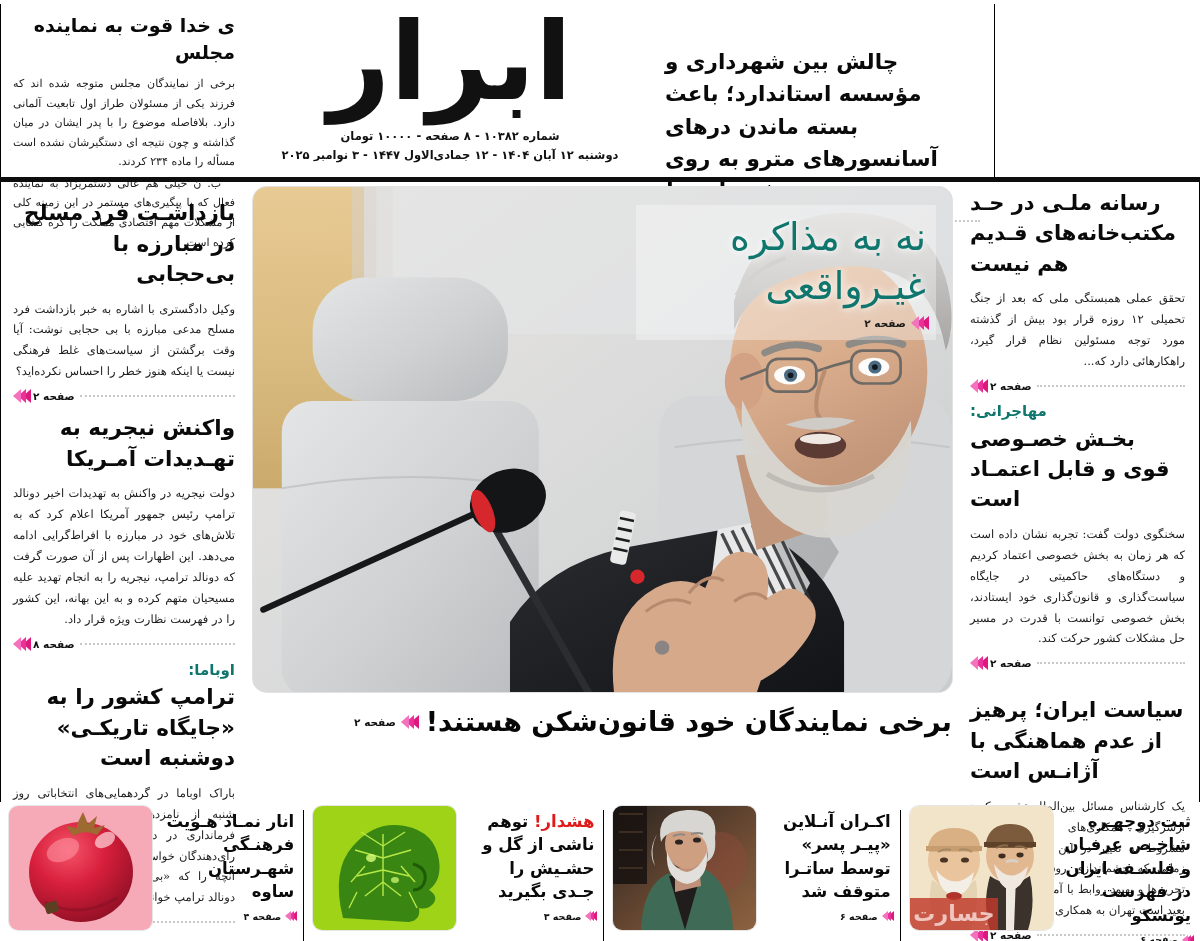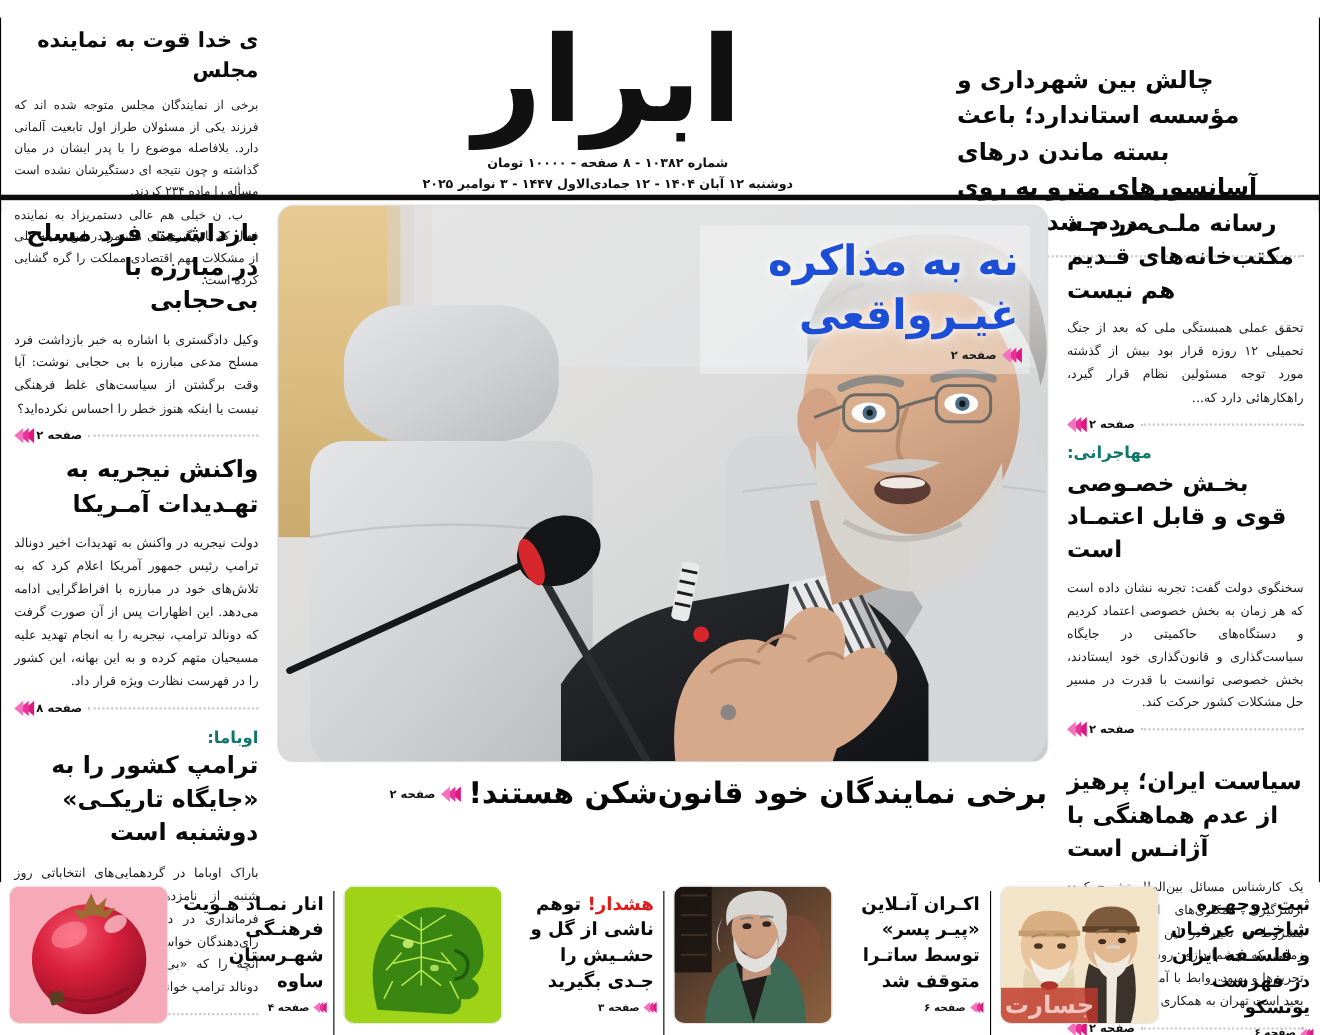--- a/index.html
+++ b/index.html
@@ -17,22 +17,22 @@
     position: relative;
     width: 1200px;
     height: 941px;
     background: #fff;
     direction: rtl;
   }
 
   
   .topband {
     position: absolute;
-    top: 16px; left: 0;
-    width: 1200px;
+    top: 4px; left: 0;
+    width: 995px;
     height: 177px;
     display: flex;
     flex-direction: row-reverse;
   }
 
   .top-right-col {
     width: 245px;
     padding: 8px 10px 4px 12px;
     border-left: 1px solid #000;
     display: flex;
@@ -197,22 +197,22 @@
     position: absolute;
     top: 18px; right: 16px;
     width: 300px;
     text-align: right;
     z-index: 5;
     background: rgba(255,255,255,0.34);
     padding: 8px 10px 10px 10px;
   }
   .overlay-head .line {
     font-size: 38px;
-    font-weight: bold;
-    color: #1d4ed8;
+    font-weight: normal;
+    color: #0f766e;
     line-height: 1.28;
     letter-spacing: -1px;
     text-shadow: 0 0 7px rgba(255,255,255,.85), 0 0 14px rgba(255,255,255,.7);
   }
   .overlay-pageref {
     display: flex; align-items: center; gap: 5px;
     justify-content: flex-start;
     margin-top: 6px;
     font-size: 10.5px; font-weight: bold; color: #1a1a1a;
   }

